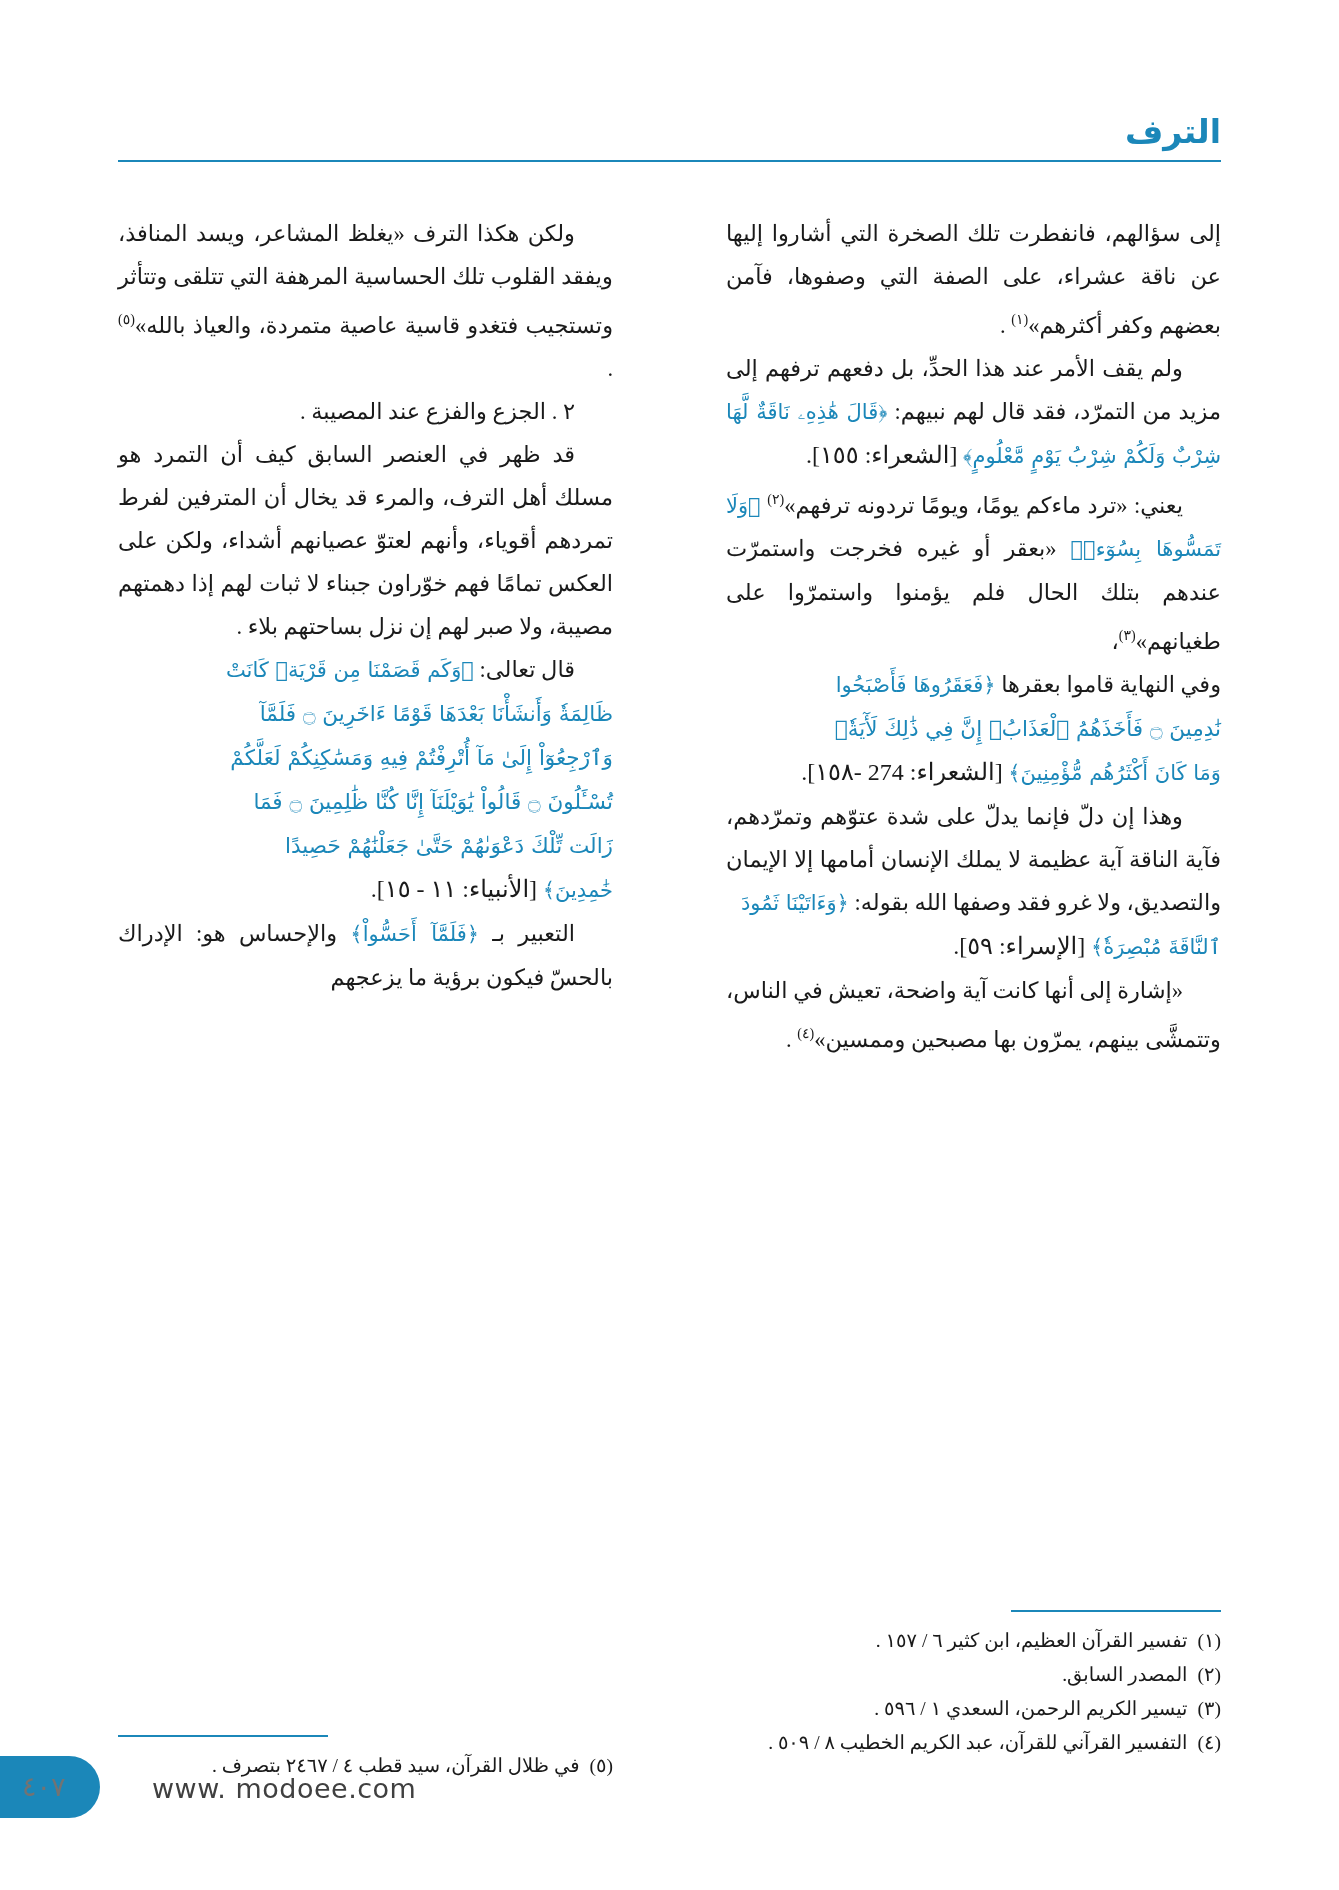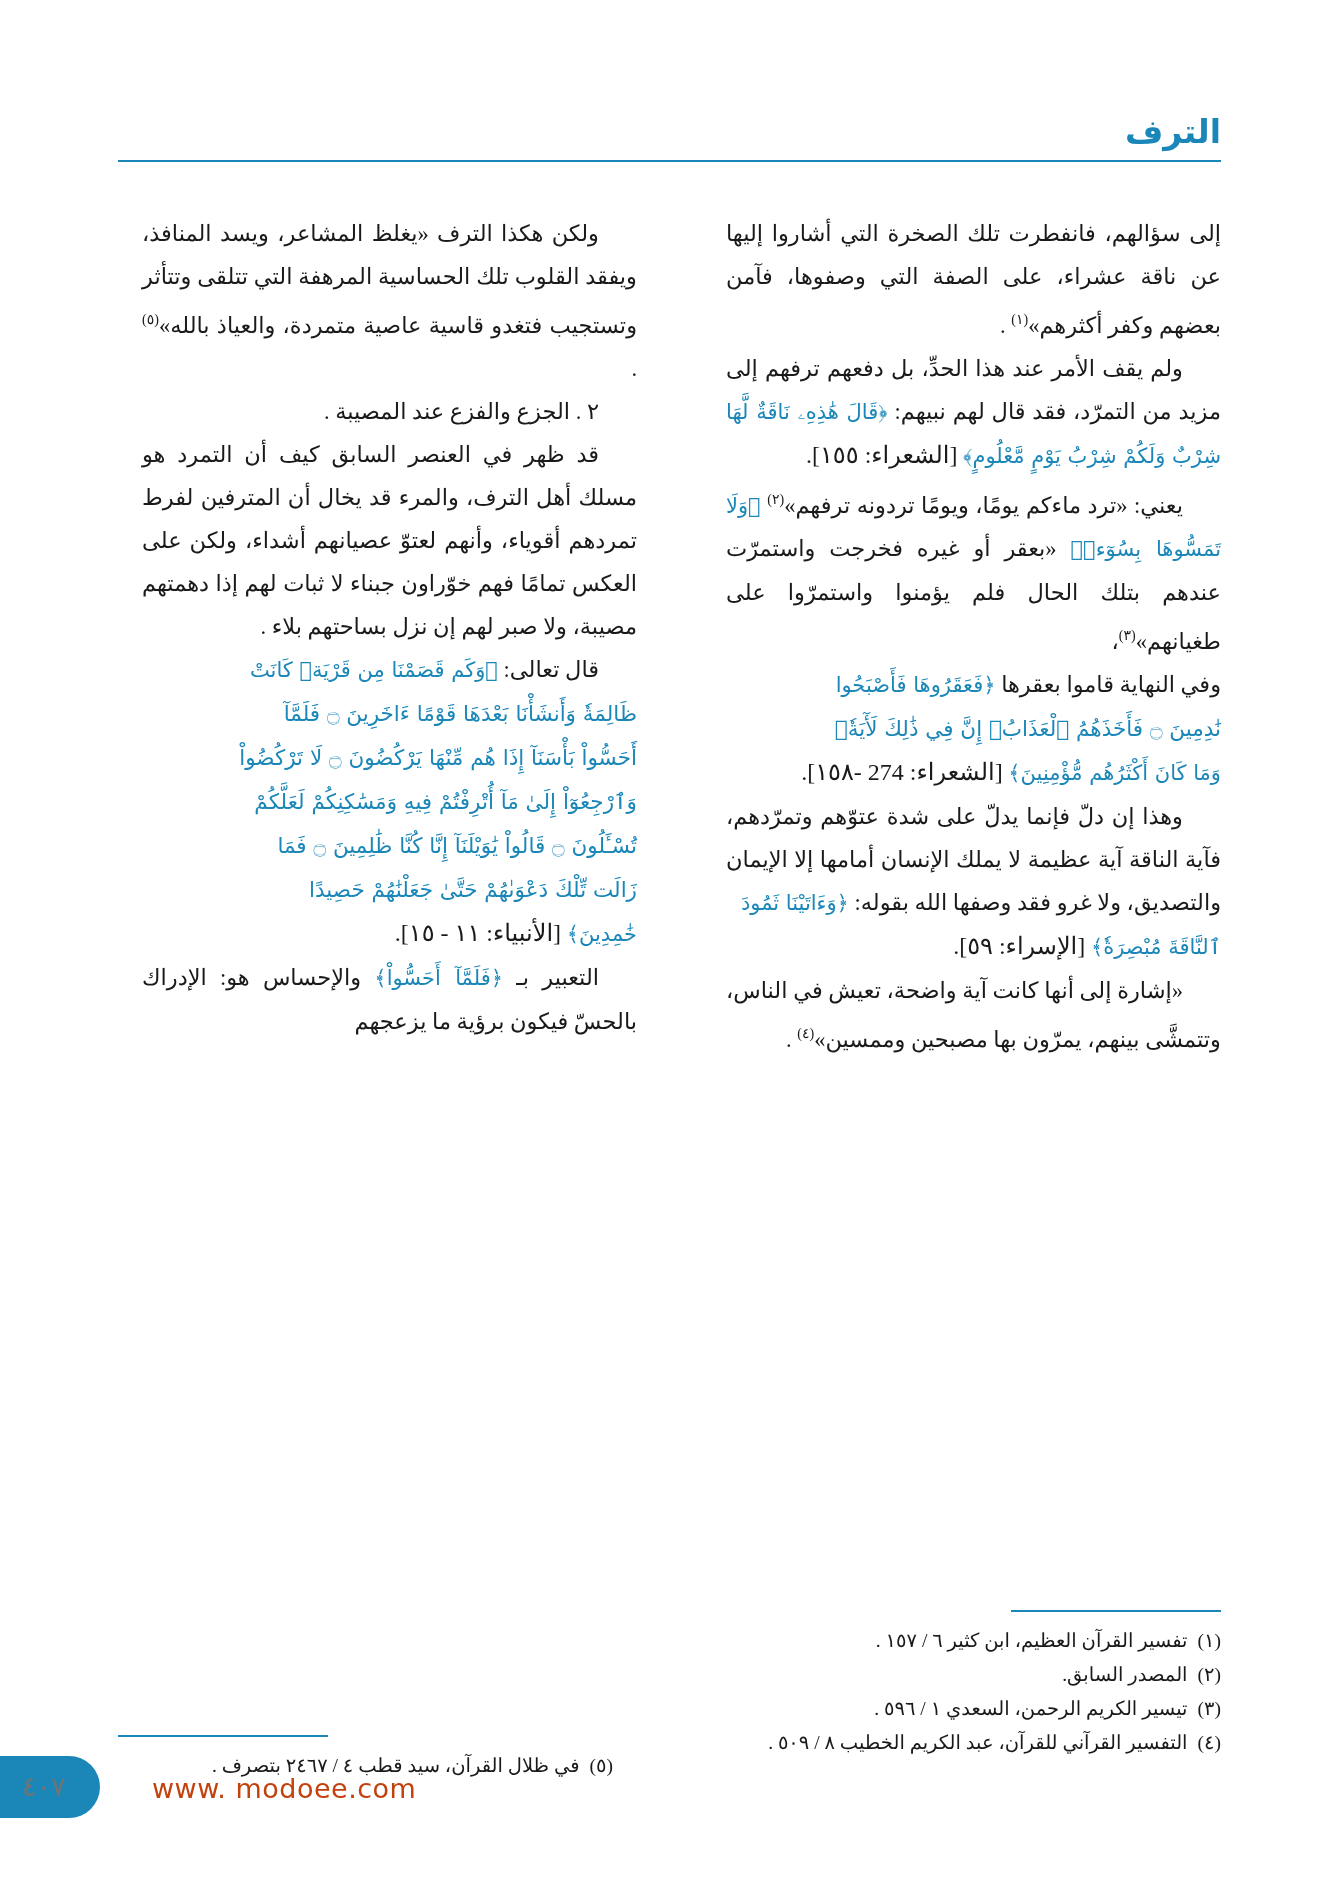--- a/index.html
+++ b/index.html
@@ -51,21 +51,21 @@
   .col {
     position: absolute;
     top: 212px;
     width: 495px;
     font-size: 22.5px;
     line-height: 43px;
     text-align: justify;
     text-align-last: right;
   }
   .col-right { right: 118px; }
-  .col-left  { left: 118px; margin-left: 24px; }
+  .col-left  { left: 118px; }
 
   p {
     margin: 0 0 0 0;
     text-indent: 0;
   }
   p.indent { text-indent: 38px; }
 
   .quran {
     color: #1b87b9;
     font-family: "DejaVu Sans", "Liberation Sans", sans-serif;
@@ -141,21 +141,21 @@
     bottom: 88px;
     color: #737373;
     font-size: 27px;
     font-family: "DejaVu Sans", "Liberation Sans", sans-serif;
     letter-spacing: 1px;
   }
   .site-url {
     position: absolute;
     left: 152px;
     bottom: 86px;
-    color: #c2410c;
+    color: #404040;
     font-size: 27px;
     font-family: "DejaVu Sans", "Liberation Sans", sans-serif;
     letter-spacing: 0.5px;
     direction: ltr;
   }
 </style>
 </head>
 <body>
 
 <div class="page">
@@ -186,21 +186,20 @@
   <div class="col col-left">
 
     <p class="indent"><span>ولكن هكذا الترف «يغلظ المشاعر، ويسد المنافذ، ويفقد القلوب تلك الحساسية المرهفة التي تتلقى وتتأثر وتستجيب فتغدو قاسية عاصية متمردة، والعياذ بالله»</span><sup class="fn">(٥)</sup> .</p>
 
     <p class="indent">٢ . الجزع والفزع عند المصيبة .</p>
 
     <p class="indent">قد ظهر في العنصر السابق كيف أن التمرد هو مسلك أهل الترف، والمرء قد يخال أن المترفين لفرط تمردهم أقوياء، وأنهم لعتوّ عصيانهم أشداء، ولكن على العكس تمامًا فهم خوّراون جبناء لا ثبات لهم إذا دهمتهم مصيبة، ولا صبر لهم إن نزل بساحتهم بلاء .</p>
 
     <p class="indent"><span>قال تعالى:</span> <span class="quran">﴿وَكَم قَصَمْنَا مِن قَرْيَةٖ كَانَتْ</span></p>
     <span class="quranline">ظَالِمَةٗ وَأَنشَأْنَا بَعْدَهَا قَوْمًا ءَاخَرِينَ ۝ فَلَمَّآ</span>
-    <span class="quranline">أَحَسُّواْ بَأْسَنَآ إِذَا هُم مِّنْهَا يَرْكُضُونَ ۝ لَا تَرْكُضُواْ</span>
     <span class="quranline">وَٱرْجِعُوٓاْ إِلَىٰ مَآ أُتْرِفْتُمْ فِيهِ وَمَسَٰكِنِكُمْ لَعَلَّكُمْ</span>
     <span class="quranline">تُسْـَٔلُونَ ۝ قَالُواْ يَٰوَيْلَنَآ إِنَّا كُنَّا ظَٰلِمِينَ ۝ فَمَا</span>
     <span class="quranline">زَالَت تِّلْكَ دَعْوَىٰهُمْ حَتَّىٰ جَعَلْنَٰهُمْ حَصِيدًا</span>
     <p><span class="quran">خَٰمِدِينَ﴾</span> <span class="ref">[الأنبياء: ١١ - ١٥].</span></p>
 
 
     <p class="indent"><span>التعبير بـ</span> <span class="quran">﴿فَلَمَّآ أَحَسُّواْ﴾</span> <span>والإحساس هو: الإدراك بالحسّ فيكون برؤية ما يزعجهم</span></p>
   </div>
 
   <div class="footnotes fn-right">

